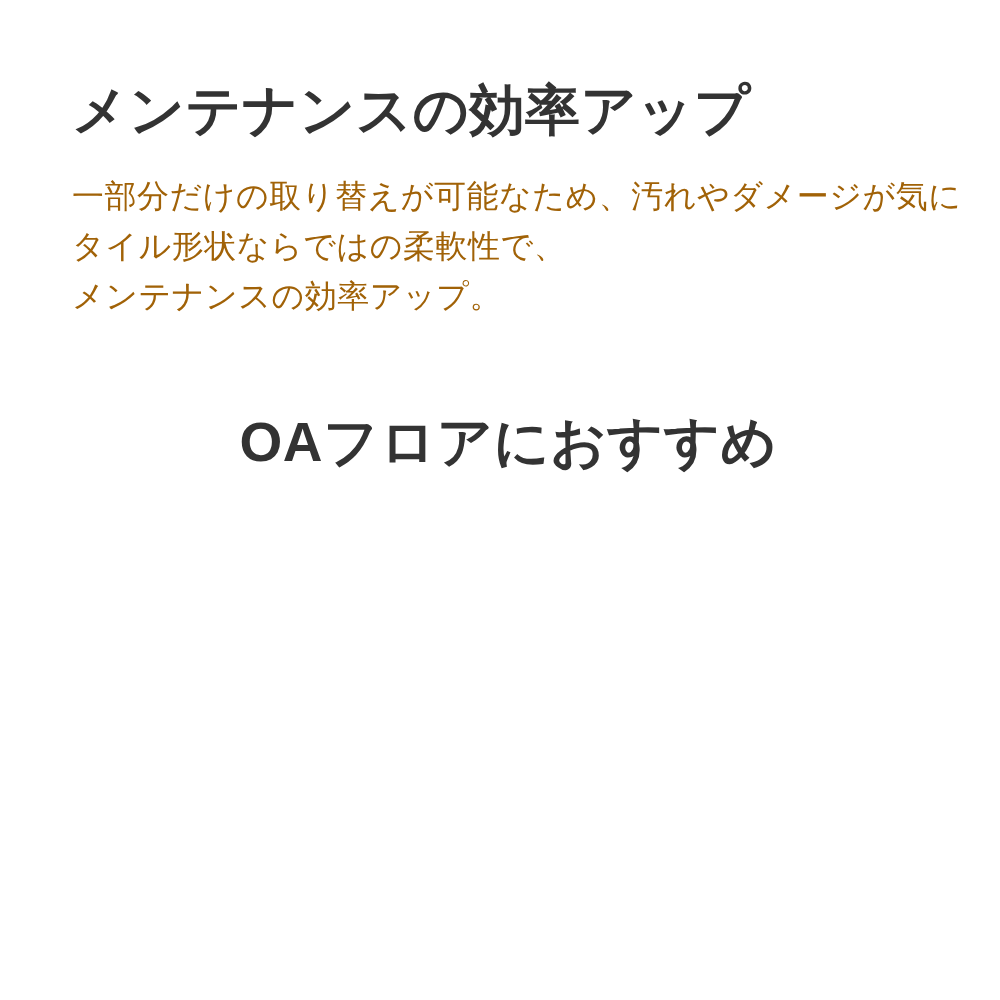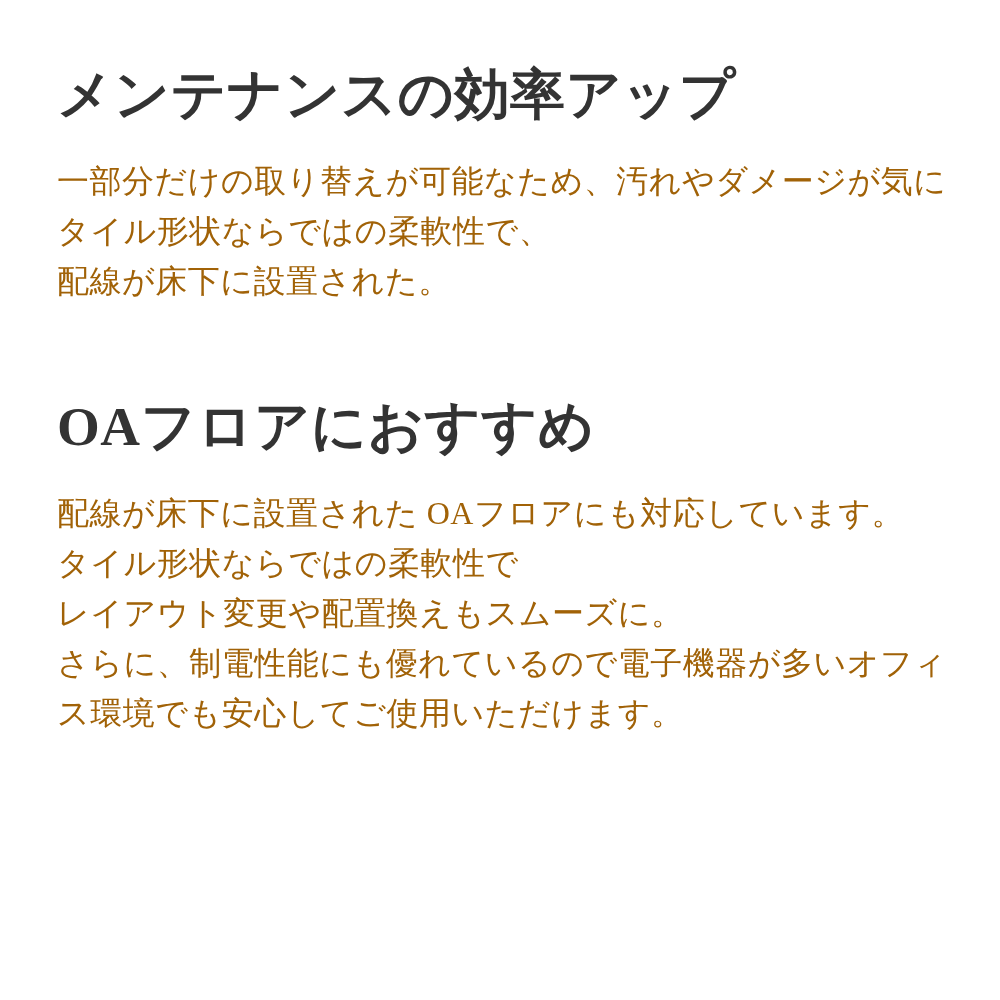--- a/index.html
+++ b/index.html
@@ -13,25 +13,25 @@
     overflow: hidden;
     font-family: "Liberation Sans", "DejaVu Sans", sans-serif;
     color: #333333;
     -webkit-font-smoothing: antialiased;
   }
   .content {
     padding: 62px 40px 0 57px;
     box-sizing: border-box;
   }
   .section {
-    margin: 0;
-    font-family: Liberation Serif, serif;
+    margin: 15px;
   }
   .section + .section {
     margin-top: 88px;
+    text-align: center;
   }
   .section-heading {
     margin: 0 0 28px 0;
     font-size: 55px;
     line-height: 1.2;
     font-weight: 900;
     letter-spacing: 0.5px;
     color: #333333;
   }
   .section-body {
@@ -49,28 +49,21 @@
 </head>
 <body style="background: rgb(255, 255, 255); color: rgb(51, 51, 51);">
 
 <div class="content">
 
   <section class="section">
     <h1 class="section-heading">メンテナンスの効率アップ</h1>
     <div class="section-body">
       <div class="body-line">一部分だけの取り替えが可能なため、汚れやダメージが気に</div>
       <div class="body-line">タイル形状ならではの柔軟性で、</div>
-      <div class="body-line">配線が床下に設置された。</div>
+      <div class="body-line">メンテナンスの効率アップ。</div>
     </div>
   </section>
 
   <section class="section">
     <h1 class="section-heading">OAフロアにおすすめ</h1>
-    <div class="section-body">
-      <div class="body-line">配線が床下に設置された OAフロアにも対応しています。</div>
-      <div class="body-line">タイル形状ならではの柔軟性で</div>
-      <div class="body-line">レイアウト変更や配置換えもスムーズに。</div>
-      <div class="body-line">さらに、制電性能にも優れているので電子機器が多いオフィ</div>
-      <div class="body-line">ス環境でも安心してご使用いただけます。</div>
-    </div>
   </section>
 
 </div>
 
 </body></html>

